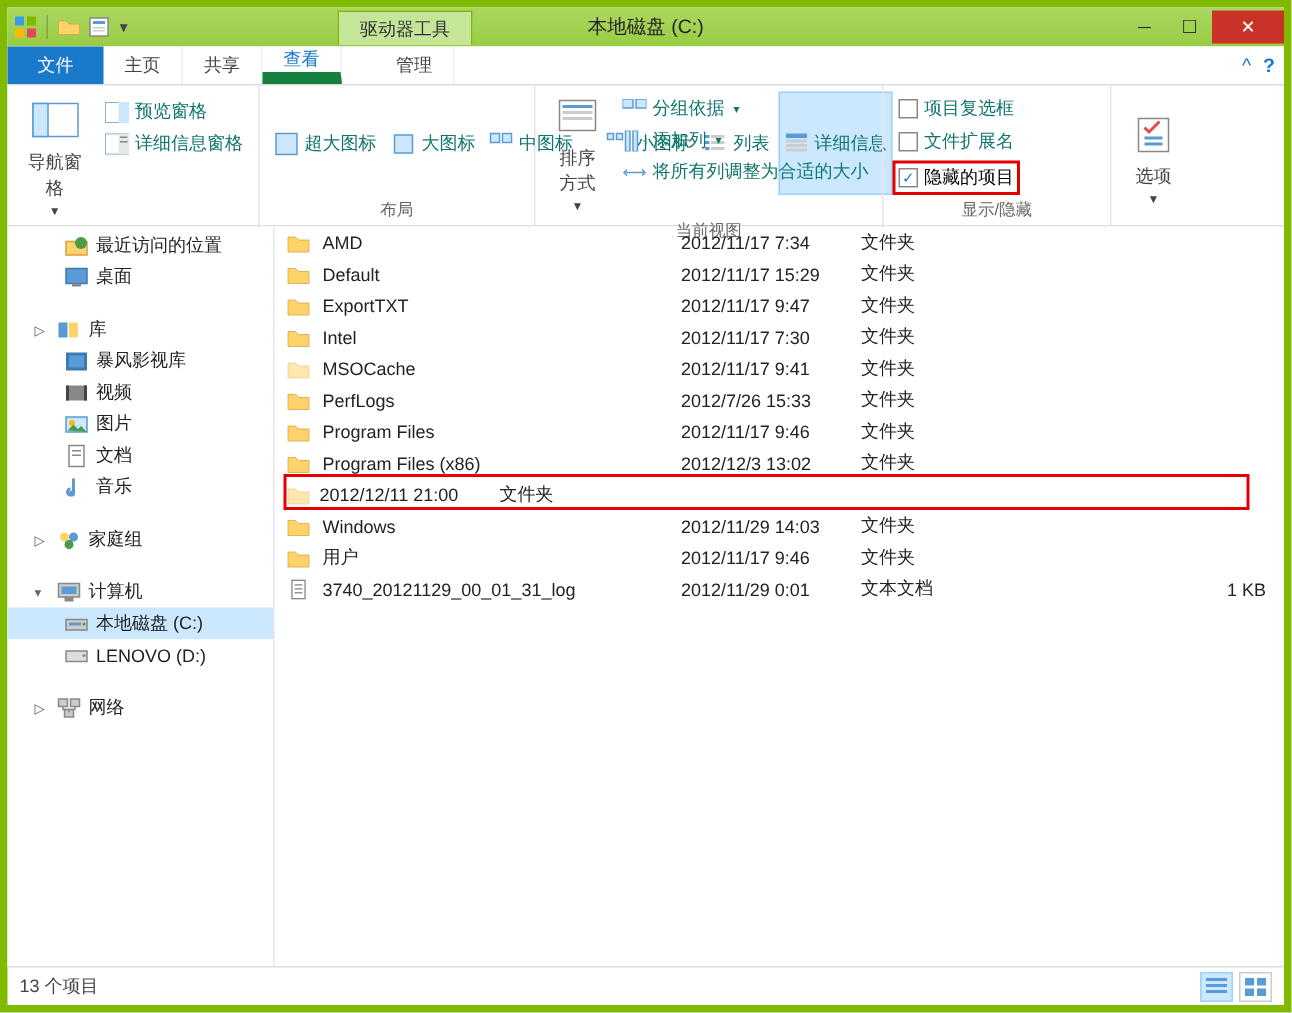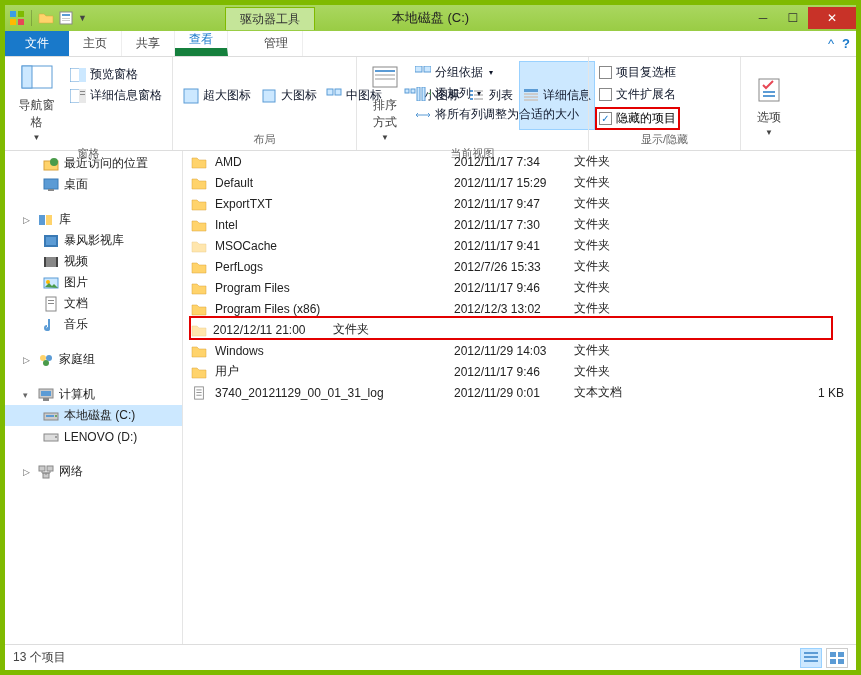--- a/index.html
+++ b/index.html
@@ -23,21 +23,21 @@
 .menu-item.active { border-bottom: 8px solid #15803d; color: #1979ca; }
 .menu-right { position: absolute; right: 6px; display: flex; gap: 8px; align-items: center; height: 100%; color: #1979ca; font-size: 13px; }
 
 .ribbon { background: #fff; height: 94px; display: flex; border-bottom: 1px solid #ddd; font-size: 12px; }
 .ribbon-group { border-right: 1px solid #e5e5e5; display: flex; flex-direction: column; padding: 4px 6px 0; position: relative; }
 .rg-body { flex: 1; display: flex; gap: 4px; }
 .rg-label { text-align: center; color: #666; font-size: 11px; padding: 2px 0 3px; }
 .rb-big { display: flex; flex-direction: column; align-items: center; justify-content: center; gap: 2px; padding: 2px 6px; color: #444; text-align:center; }
 .rb-big .ic { width: 32px; height: 32px; display: flex; align-items: center; justify-content: center; }
 .rb-small-col { display: flex; flex-direction: column; gap: 2px; }
-.rb-small { display: flex; align-items: center; gap: 4px; padding: 1px 4px; color: #0f172a; white-space: nowrap; }
+.rb-small { display: flex; align-items: center; gap: 4px; padding: 1px 4px; color: #0f766e; white-space: nowrap; }
 .rb-small.sel { background: #cce8ff; border: 1px solid #99d1ff; padding: 0 3px; }
 .rb-small .ic { width: 16px; height: 16px; display: inline-flex; align-items: center; justify-content: center; }
 .chk { width: 13px; height: 13px; border: 1px solid #888; background: #fff; display: inline-flex; align-items: center; justify-content: center; font-size: 10px; color: #1979ca; }
 .hl-hidden { border: 2px solid #e30000; padding: 1px 2px; display: flex; align-items: center; gap: 4px; }
 
 .content { flex: 1; display: flex; background: #fff; overflow: hidden; }
 .nav { width: 178px; border-right: 1px solid #e5e5e5; font-size: 12px; color: #222; padding-top: 2px; overflow-y: auto; }
 .nav-item { display: flex; align-items: center; gap: 5px; padding: 2px 0 2px 18px; height: 21px; white-space: nowrap; }
 .nav-item.lv2 { padding-left: 38px; }
 .nav-item.sel { background: #cce8ff; }
@@ -144,21 +144,20 @@
                   <rect x="0" y="0" width="16" height="14" fill="#fff" stroke="#5b9bd5"></rect>
                   <rect x="9" y="0" width="7" height="14" fill="#e8e8e8"></rect>
                   <rect x="10" y="2" width="5" height="1" fill="#888"></rect>
                   <rect x="10" y="5" width="5" height="1" fill="#888"></rect>
                 </svg>
               </span>
               <span>详细信息窗格</span>
             </div>
         </div>
       </div>
-      <div class="rg-label">窗格</div>
     </div>
 
     <div class="ribbon-group" style="width:184px">
       <div class="rg-body" style="flex-direction:row;gap:1px">
         <div style="display:flex;gap:2px">
           <div class="rb-small">
               <span class="ic">
                 <svg width="16" height="16">
                   <rect x="1" y="1" width="14" height="14" fill="#cce8ff" stroke="#5b9bd5"></rect>
                 </svg>

